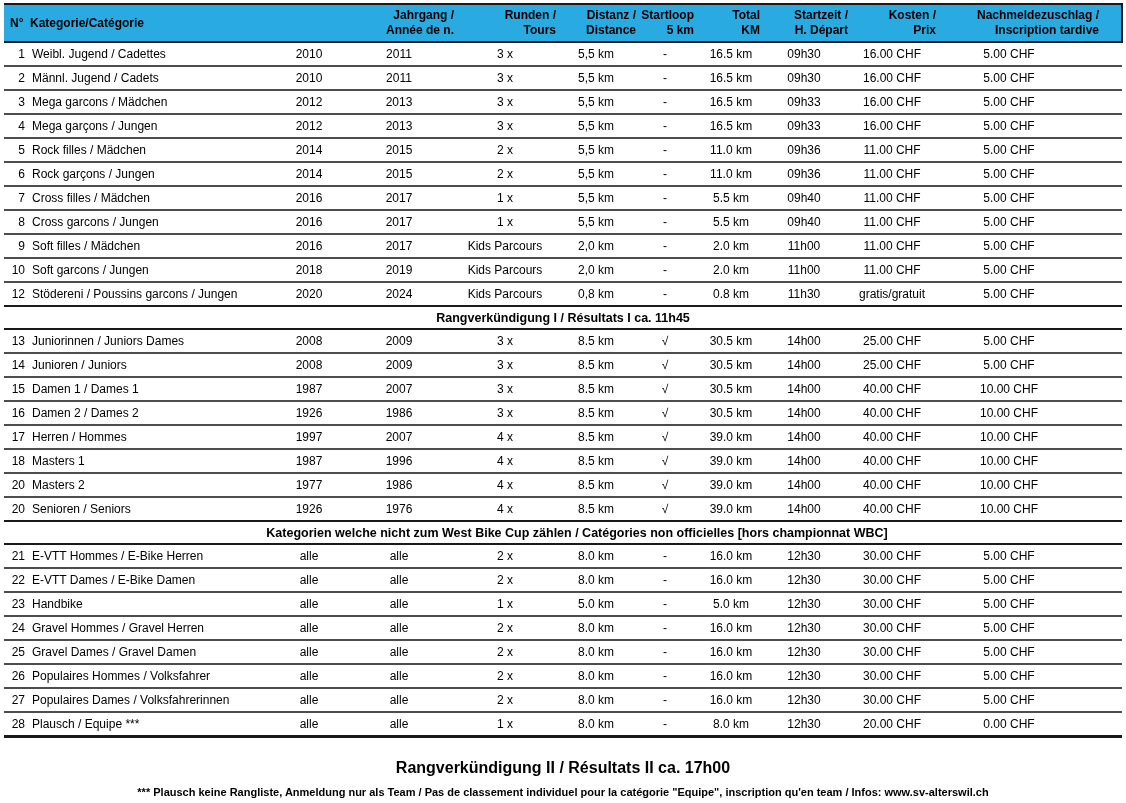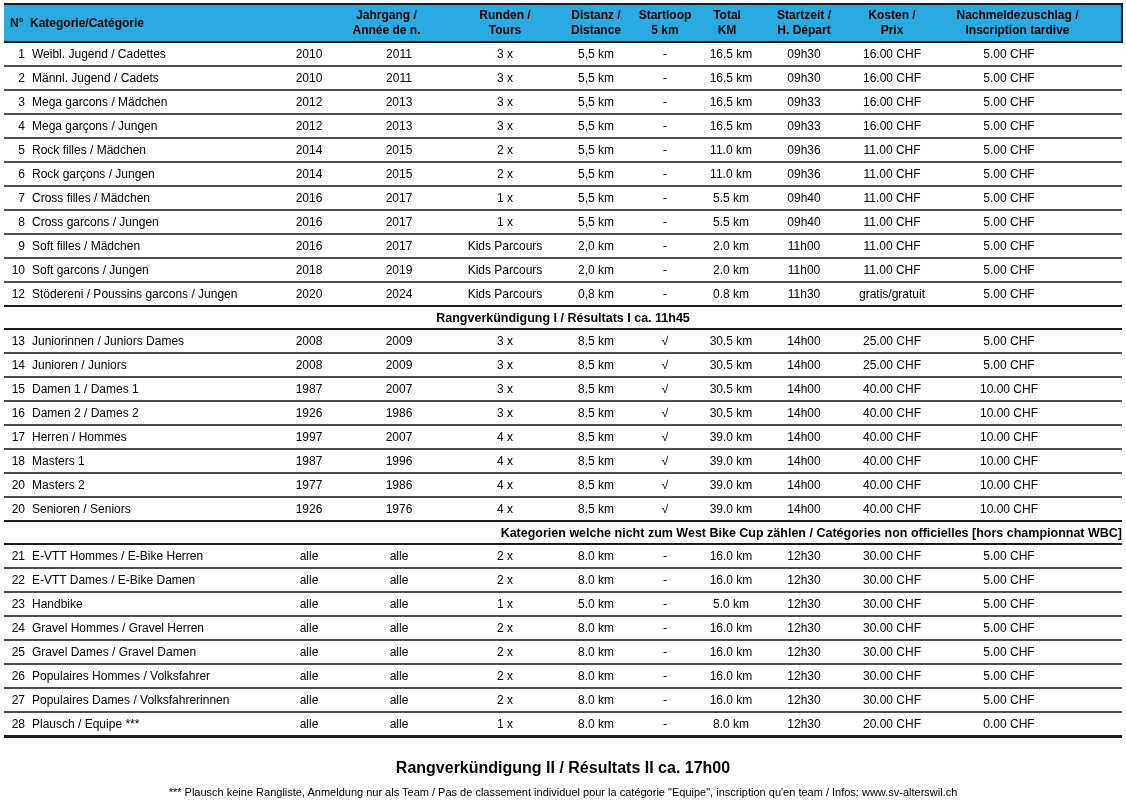--- a/index.html
+++ b/index.html
@@ -32,21 +32,21 @@
     border-top: 2px solid #1a1a1a;
     border-bottom: 2px solid #1a1a1a;
   }
   thead th {
     font-weight: bold;
     font-size: 12px;
     line-height: 15px;
     padding: 2px 0;
     height: 32px;
     vertical-align: middle;
-    text-align: center;
+    text-align: right;
     white-space: nowrap;
     overflow: hidden;
   }
   thead th:last-child { border-right: 2px solid #1a1a1a; padding-right: 22px; }
   th.h-num  { text-align: left; padding-left: 6px; }
   th.h-cat  { text-align: left; }
   th.h-year { padding-left: 45px; }
   .h2line span { display: block; }
   
   tbody tr.data-row { border-bottom: 2px solid #4d4d4d; }
@@ -70,38 +70,39 @@
     border-bottom: 2px solid #1a1a1a;
     margin-top: 48px;
   }
   tr.section-row td {
     font-weight: bold;
     font-size: 12.5px;
     height: 21px;
     white-space: nowrap;
   }
   tr.section-row td.align-center { text-align: center; padding-right: 0; }
-  tr.section-row td.align-left  { text-align: right; padding-left: 28px; }
+  tr.section-row td.align-left  { text-align: center; padding-left: 28px; }
   
   .footer-title {
     position: absolute;
     left: 0;
     top: 759px;
     width: 1126px;
     text-align: center;
     font-weight: bold;
     font-size: 16px;
   }
   .footer-note {
     position: absolute;
     left: 0;
     top: 786px;
     width: 1126px;
     text-align: center;
     font-size: 11px;
+    font-weight: bold;
   }
 </style>
 </head>
 <body>
 
 <div class="sheet">
 
   <table class="race-table">
     <colgroup>
       <col style="width:26px">

